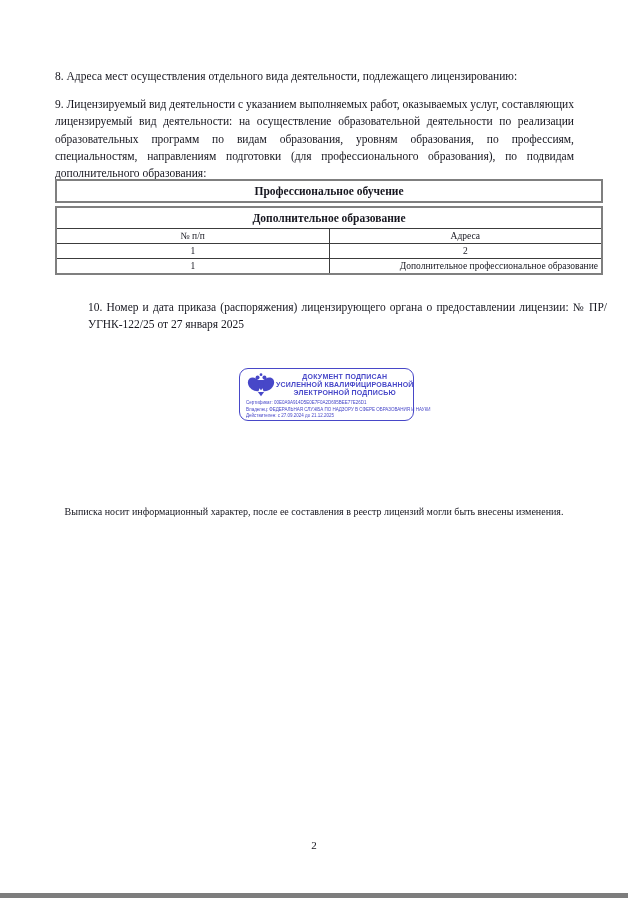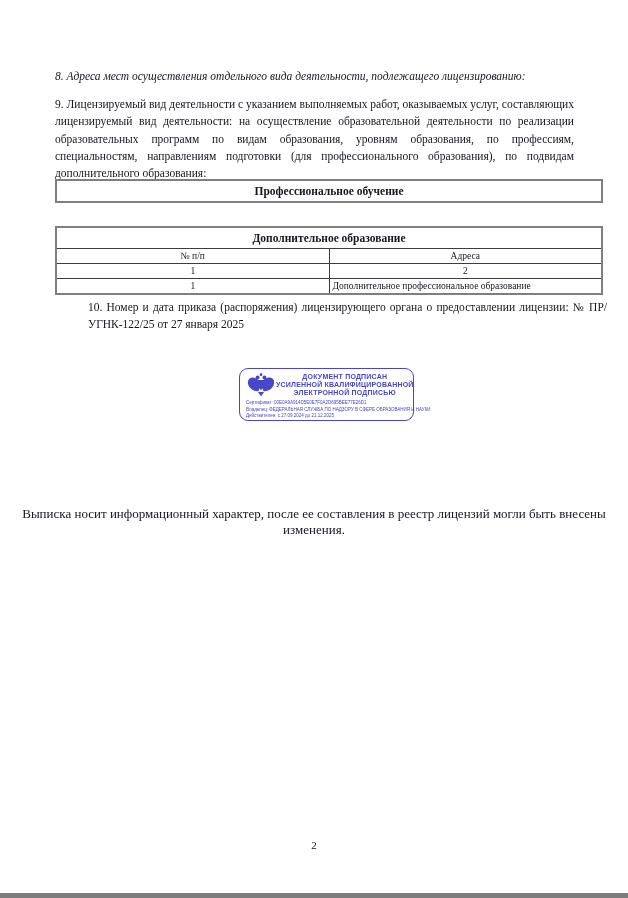--- a/index.html
+++ b/index.html
@@ -25,20 +25,21 @@
     border:2px solid #7f7f7f;
     table-layout:fixed;
   }
   .doc-table td{
     border:1px solid #3c3c3c;
     font-size:9.5px;
     line-height:12px;
     padding:1px 3px;
     color:#16161f;
     vertical-align:middle;
+    text-align:right;
   }
   .doc-table td.title-cell{
     font-weight:bold;
     font-size:11.5px;
     text-align:center;
     padding:4px 3px;
   }
   .doc-table td.center{text-align:center;}
   .col-num{width:53px;}
   
@@ -63,49 +64,49 @@
   .stamp-meta{
     margin-top:1px;
     transform:scale(0.5);transform-origin:0 0;
     width:200%;
     font-size:9px;line-height:13.5px;
     white-space:nowrap;
   }
   
   .footnote{
     position:absolute;left:0;top:506px;width:100%;
-    text-align:center;font-size:13px;color:#16161f;
+    text-align:center;font-size:10px;color:#16161f;
   }
   .pagenum{
     position:absolute;left:0;top:839px;width:100%;
     text-align:center;font-size:11px;color:#16161f;
   }
   .bottom-bar{
     position:absolute;left:0;top:893px;width:100%;height:5px;
     background:#7d7d7d;
   }
 </style>
 </head>
 <body>
 
 <div class="page">
 
-  <div class="para" style="top:68px;font-style:italic;">8. Адреса мест осуществления отдельного вида деятельности, подлежащего лицензированию:</div>
+  <div class="para" style="top:68px;">8. Адреса мест осуществления отдельного вида деятельности, подлежащего лицензированию:</div>
 
   <div class="para" style="top:96px;">9. Лицензируемый вид деятельности с указанием выполняемых работ, оказываемых услуг, составляющих лицензируемый вид деятельности: на осуществление образовательной деятельности по реализации образовательных программ по видам образования, уровням образования, по профессиям, специальностям, направлениям подготовки (для профессионального образования), по подвидам дополнительного образования:</div>
 
   <table class="doc-table" style="top:179px;">
     <tbody>
         <tr>
       <td class="title-cell">Профессиональное обучение</td>
     </tr>
   </tbody>
     </table>
 
-  <table class="doc-table" style="top:226px;">
+  <table class="doc-table" style="top:206px;">
     <tbody>
         <tr>
       <td class="title-cell" colspan="2">Дополнительное образование</td>
     </tr>
     <tr>
       <td class="center col-num">№ п/п</td>
       <td class="center">Адреса</td>
     </tr>
     <tr>
       <td class="center col-num">1</td>

